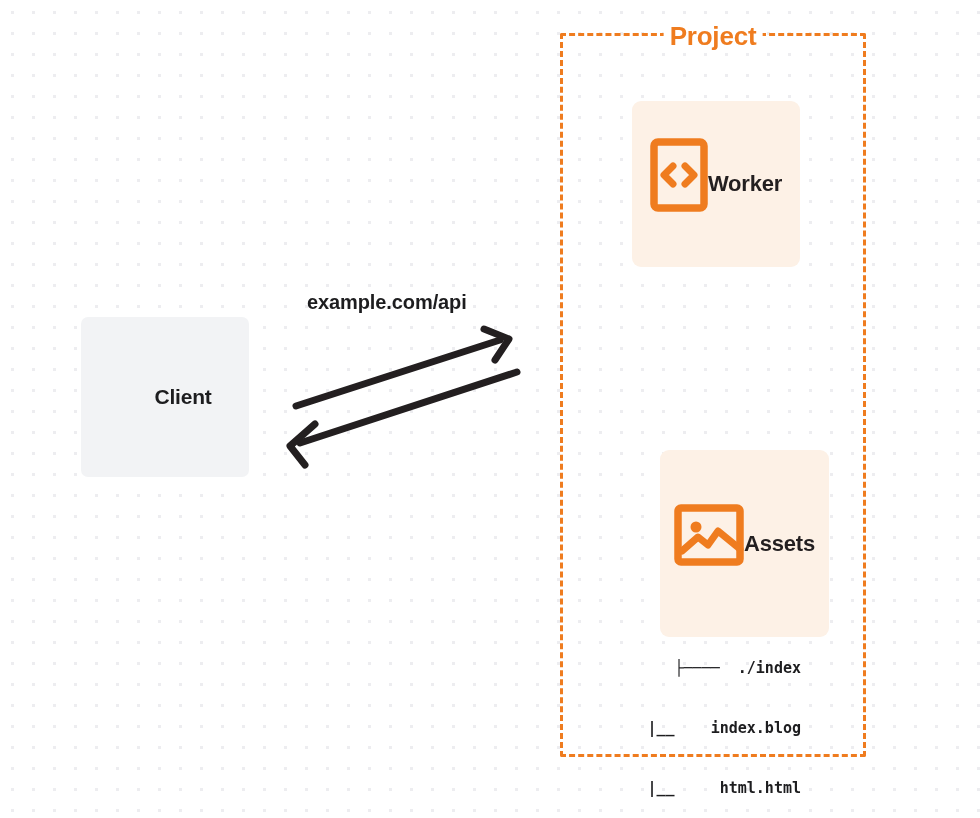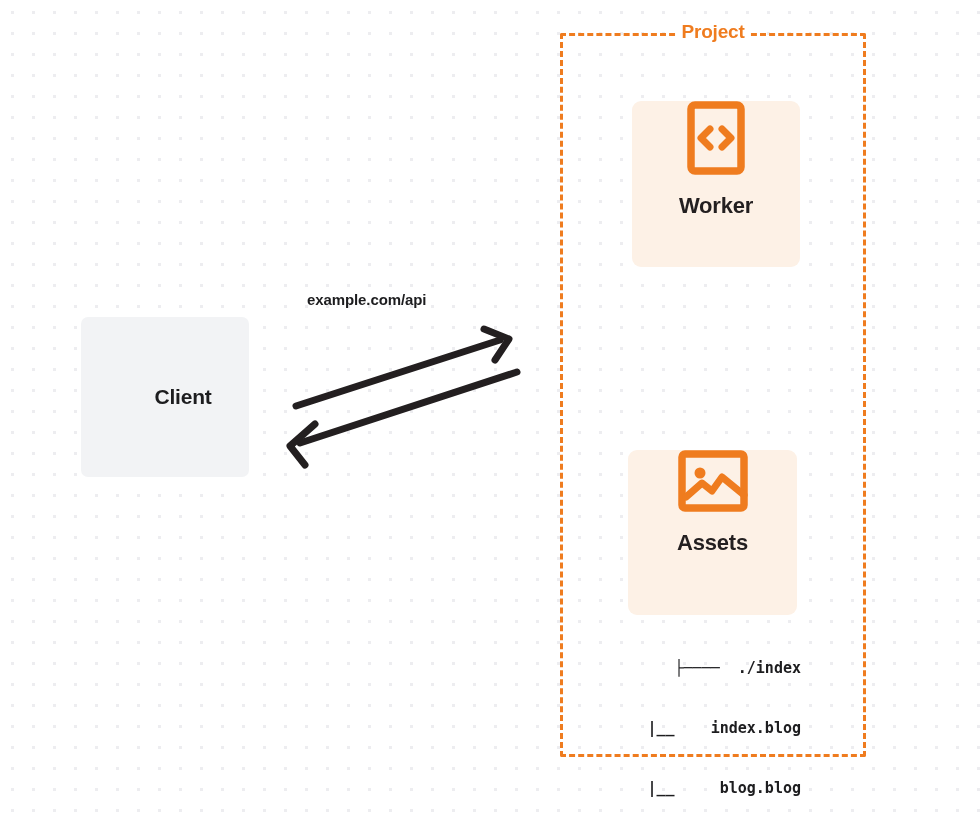--- a/index.html
+++ b/index.html
@@ -51,47 +51,47 @@
     border-radius: 2px;
     box-sizing: border-box;
   }
   #project-title {
     position: absolute;
     left: 50%;
     top: -15px;
     transform: translateX(-50%);
     background: #ffffff;
     padding: 0 6px;
-    font-size: 19px;
+    font-size: 26px;
     font-weight: bold;
     color: #ef7c1f;
     letter-spacing: -0.2px;
     white-space: nowrap;
   }
 
   
   .service-card {
     position: absolute;
     background: #fdf1e6;
     border-radius: 9px;
     display: flex;
-    flex-direction: column;
     align-items: center;
+    justify-content: center;
   }
   #worker-card {
     left: 632px;
     top: 101px;
     width: 168px;
     height: 166px;
   }
   #assets-card {
-    left: 628px;
+    left: 660px;
     top: 450px;
     width: 169px;
-    height: 165px;
+    height: 187px;
   }
   .service-card .card-icon {
     display: block;
     margin-bottom: 14px;
   }
   .service-card .card-label {
     font-size: 22px;
     font-weight: bold;
     color: #231f20;
     letter-spacing: -0.2px;
@@ -121,21 +121,21 @@
     left: 0;
     top: 0;
     width: 980px;
     height: 818px;
     pointer-events: none;
   }
   #request-label {
     position: absolute;
     left: 307px;
     top: 291px;
-    font-size: 15px;
+    font-size: 20px;
     font-weight: bold;
     color: #1d1d1f;
     letter-spacing: -0.1px;
     white-space: nowrap;
   }
 </style>
 </head>
 <body>
 
 <div id="canvas">
@@ -181,17 +181,17 @@
         <circle cx="22" cy="23" r="5.5" fill="#ef7c1f"></circle>
         <polyline points="8,47 24,33 34,41 44,27 66,45" fill="none" stroke="#ef7c1f" stroke-width="7" stroke-linecap="round" stroke-linejoin="round"></polyline>
       </svg>
     </span>
     <span class="card-label">Assets</span>
   </div>
 
   <div id="file-tree">
     <span class="tree-line">├────  ./index</span>
     <span class="tree-line">   |__    index.blog</span>
-    <span class="tree-line">   |__     blog.blog</span>
+    <span class="tree-line">   |__     html.html</span>
     
   </div>
 
 </div>
 
 </body></html>

